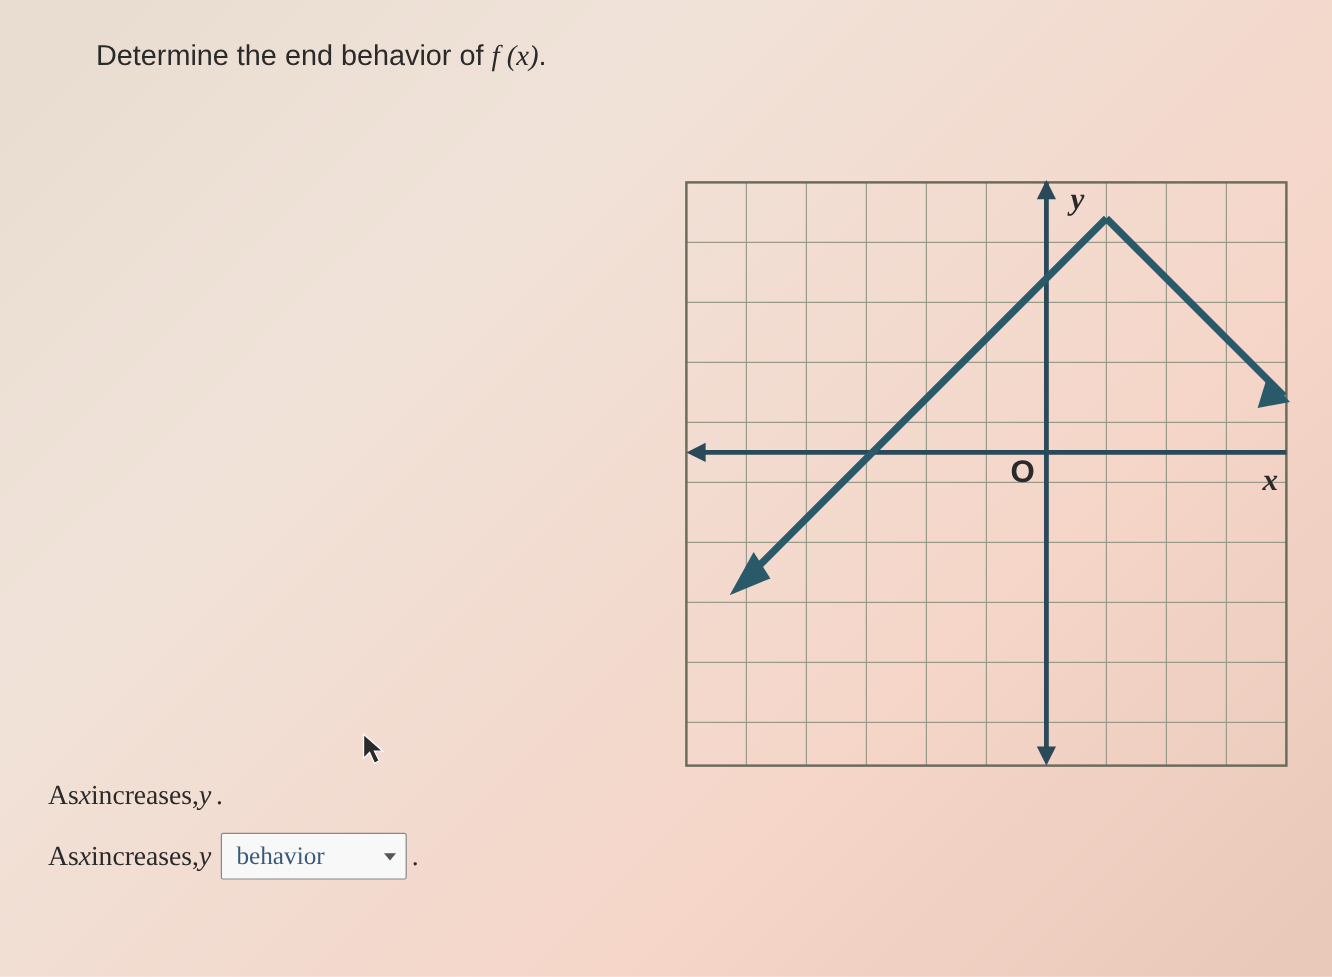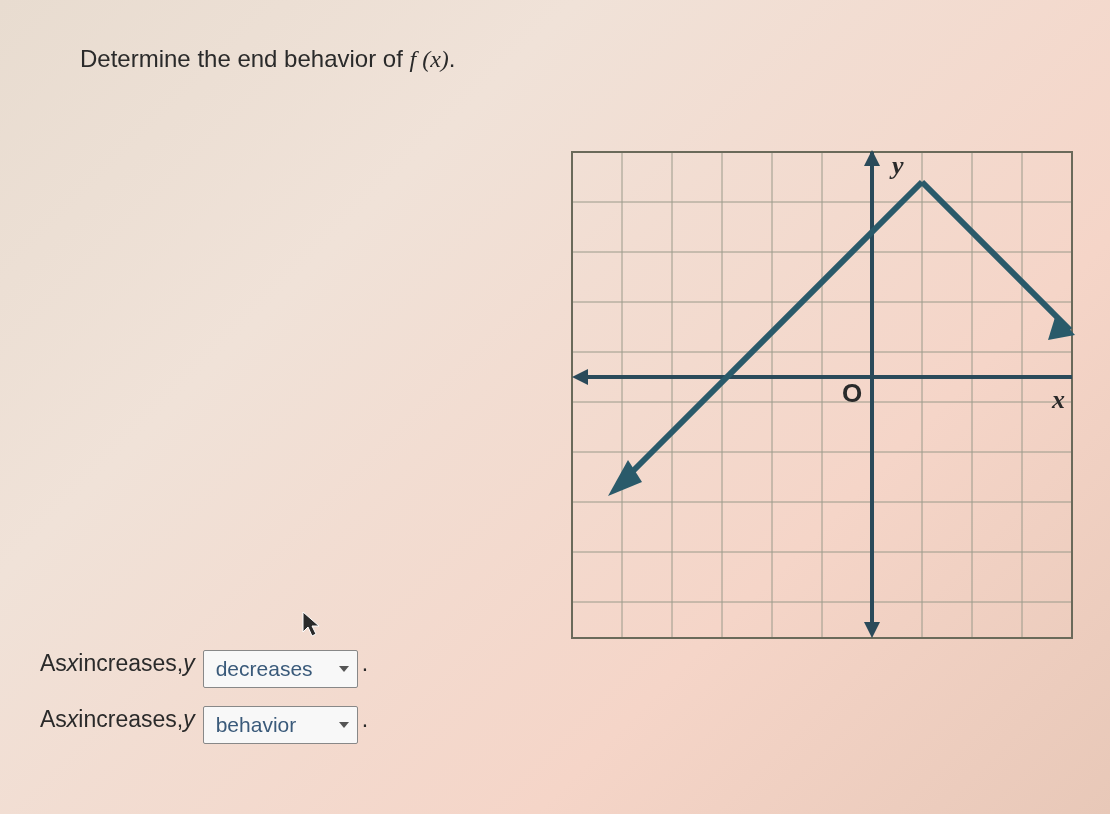--- a/index.html
+++ b/index.html
@@ -10,21 +10,21 @@
     body {
       width: 1110px;
       height: 814px;
       background: linear-gradient(135deg, #e8dcd0 0%, #f0e2d8 30%, #f5d5c8 70%, #e8c8b8 100%);
       font-family: Arial, sans-serif;
       position: relative;
       overflow: hidden;
     }
     .question-text {
       position: absolute;
-      top: 45px;
+      top: 33px;
       left: 80px;
       font-size: 24px;
       color: #2a2a2a;
       font-weight: 400;
     }
     .question-text .fx {
       font-style: italic;
       font-family: 'Times New Roman', serif;
     }
     .graph-container {
@@ -34,23 +34,25 @@
       width: 505px;
       height: 490px;
     }
     .answer-section {
       position: absolute;
       top: 650px;
       left: 40px;
     }
     .answer-row {
       display: flex;
+      align-items: center;
       margin-bottom: 18px;
       font-size: 23px;
       color: #2a2a2a;
+      font-family: Liberation Serif, serif;
     }
     .answer-row .var {
       font-style: italic;
     }
     .dropdown {
       margin-left: 8px;
       background: #f8f8f8;
       border: 1px solid #888;
       padding: 6px 28px 6px 12px;
       font-size: 21px;
@@ -153,23 +155,20 @@
     <path d="M 3 2 L 3 22 L 8 17 L 12 26 L 16 24 L 12 16 L 19 16 Z" fill="#2a2a2a" stroke="#fff" stroke-width="1"></path>
   </svg>
 </div>
 
 <div class="answer-section">
   <div class="answer-row">
     <span>As </span>
     <span class="var">x</span>
     <span> increases, </span>
     <span class="var">y</span>
-    <div class="dropdown">
-      <span>decreases</span>
-    </div>
     <span class="period">.</span>
   </div>
   <div class="answer-row">
     <span>As </span>
     <span class="var">x</span>
     <span> increases, </span>
     <span class="var">y</span>
     <div class="dropdown">
       <span>behavior</span>
     </div>

